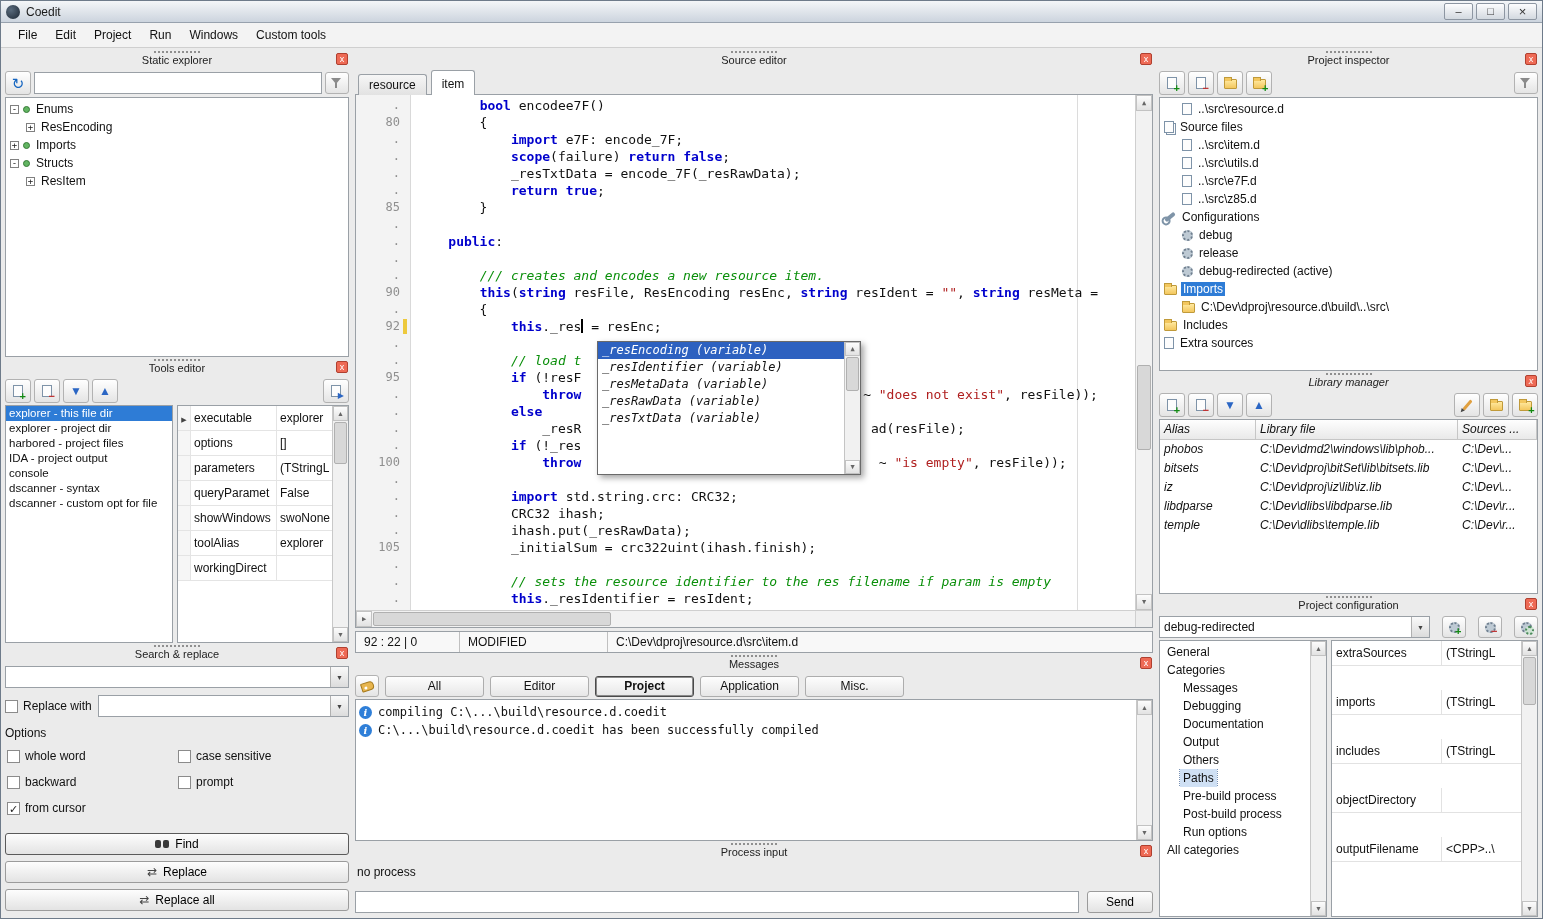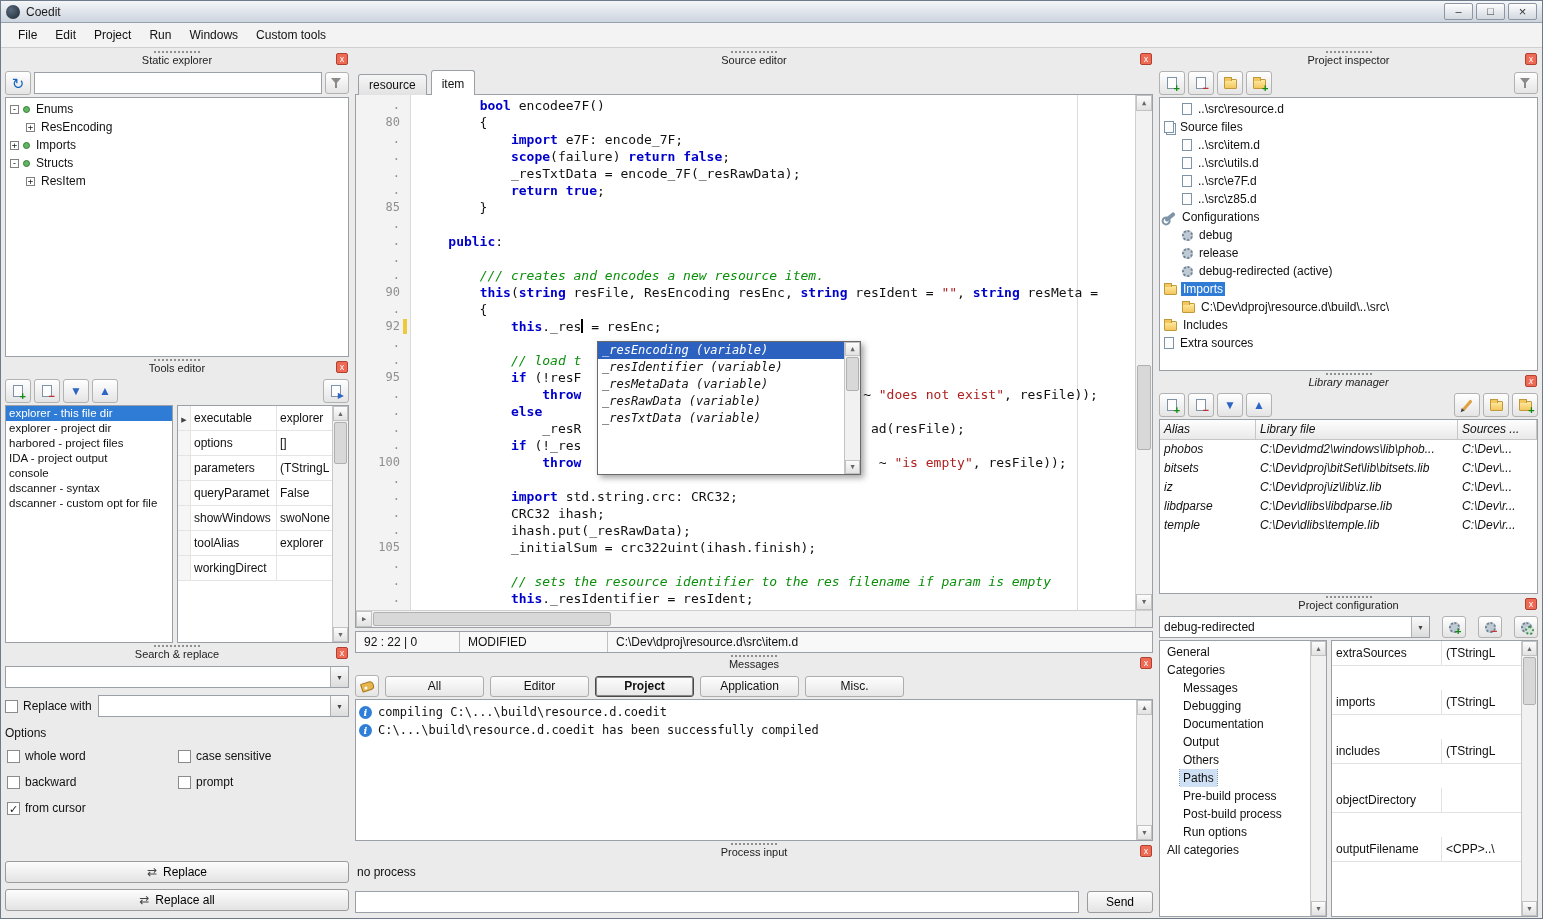--- a/index.html
+++ b/index.html
@@ -409,20 +409,24 @@
               <span class="cb-box"></span>
               <span>prompt</span>
             </span>
 
             <span class="cb">
               <span class="cb-box checked"></span>
               <span>from cursor</span>
             </span>
           </div>
         <div class="sr-btns">
+          <button class="btn sr-btn default">
+            <span class="ico ico-binoc"></span>
+            <span>Find</span>
+          </button>
           <button class="btn sr-btn">
             <span class="ico ico-swap"></span>
             <span>Replace</span>
           </button>
           <button class="btn sr-btn">
             <span class="ico ico-swap"></span>
             <span>Replace all</span>
           </button>
         </div>
       </div>

